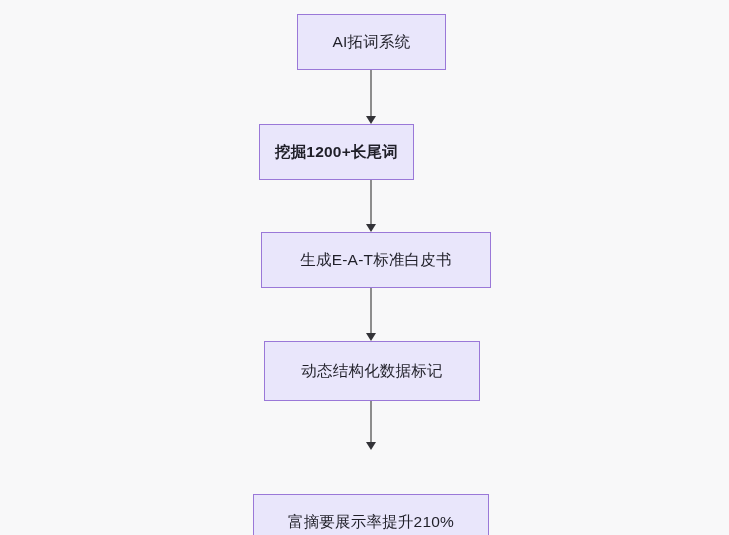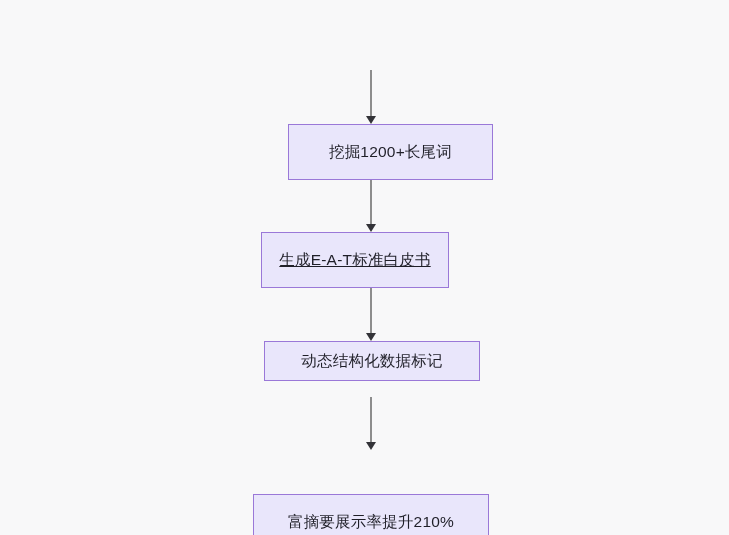--- a/index.html
+++ b/index.html
@@ -59,30 +59,33 @@
 
   <div class="connector" style="left:370px; top:180px; height:44px;"></div>
   <div class="arrowhead" style="left:365.5px; top:224px;"></div>
 
   <div class="connector" style="left:370px; top:288px; height:45px;"></div>
   <div class="arrowhead" style="left:365.5px; top:333px;"></div>
 
   <div class="connector" style="left:370px; top:397px; height:45px;"></div>
   <div class="arrowhead" style="left:365.5px; top:442px;"></div>
 
+  <div class="node" style="left:297px; top:14px; width:149px; height:56px;">
+    <span class="node-label">AI拓词系统</span>
+  </div>
 
-  <div class="node" style="left:288px; top:124px; width:205px; height:56px;">
+  <div class="node" style="left:259px; top:124px; width:155px; height:56px;font-weight:bold;">
     <span class="node-label">挖掘1200+长尾词</span>
   </div>
 
-  <div class="node" style="left:261px; top:232px; width:188px; height:56px;text-decoration:underline;">
+  <div class="node" style="left:261px; top:232px; width:230px; height:56px;">
     <span class="node-label">生成E-A-T标准白皮书</span>
   </div>
 
-  <div class="node" style="left:264px; top:341px; width:216px; height:40px;">
+  <div class="node" style="left:264px; top:341px; width:216px; height:60px;">
     <span class="node-label">动态结构化数据标记</span>
   </div>
 
   <div class="node" style="left:253px; top:450px; width:236px; height:56px;margin-top:44px;">
     <span class="node-label">富摘要展示率提升210%</span>
   </div>
 
 </div>
 
 </body></html>

